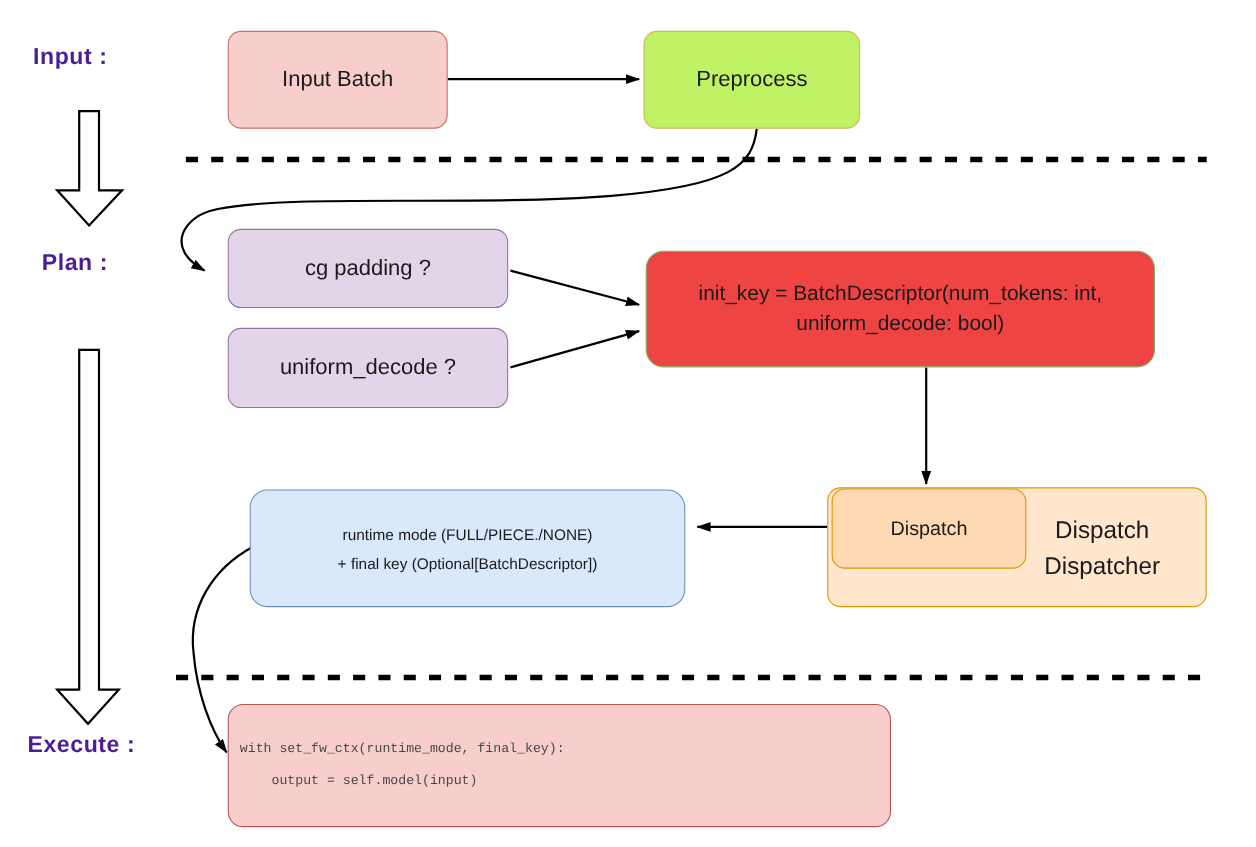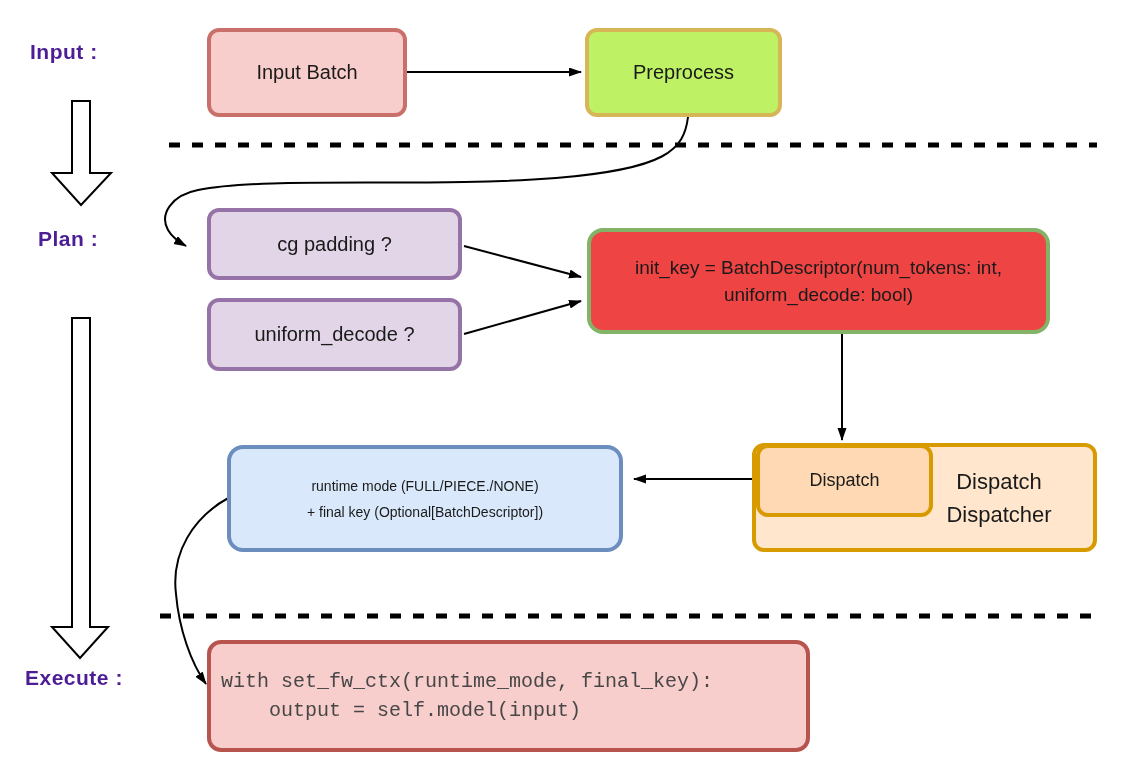--- a/index.html
+++ b/index.html
@@ -5,34 +5,34 @@
   html,body{margin:0;padding:0;background:#ffffff;}
   #canvas{
     position:relative;width:1142px;height:770px;background:#ffffff;
     font-family:"Liberation Sans",sans-serif;overflow:hidden;
   }
   .stage-label{
     position:absolute;font-weight:bold;font-size:21px;color:#4c1d95;
     letter-spacing:0.5px;white-space:nowrap;
   }
   .node{
-    position:absolute;border:4px solid #a16207;border-radius:12px;
+    position:absolute;border:1px solid #a16207;border-radius:12px;
     display:flex;flex-direction:column;align-items:center;justify-content:center;
     text-align:center;color:#1a1a1a;box-sizing:border-box;
   }
   .node .line{display:block;}
   .fs20{font-size:20px;}
   .fs19{font-size:19px;line-height:27px;}
   .fs18{font-size:18px;}
   .fs17{font-size:14px;line-height:26px;}
   .fs22{font-size:22px;line-height:33px;}
   .code-node{
     align-items:flex-start;justify-content:center;border-radius:14px;
     font-family:"Liberation Mono","DejaVu Sans Mono",monospace;
-    font-size:20px;line-height:29px;color:#474747;padding-left:10px;
+    font-size:12px;line-height:29px;color:#474747;padding-left:10px;
   }
   .code-node .line{white-space:pre;text-align:left;}
   #wires{position:absolute;left:0;top:0;pointer-events:none;}
 </style>
 </head>
 <body>
 
 <div id="canvas">
 
   <svg id="wires" width="1142" height="770" viewBox="0 0 1142 770">

